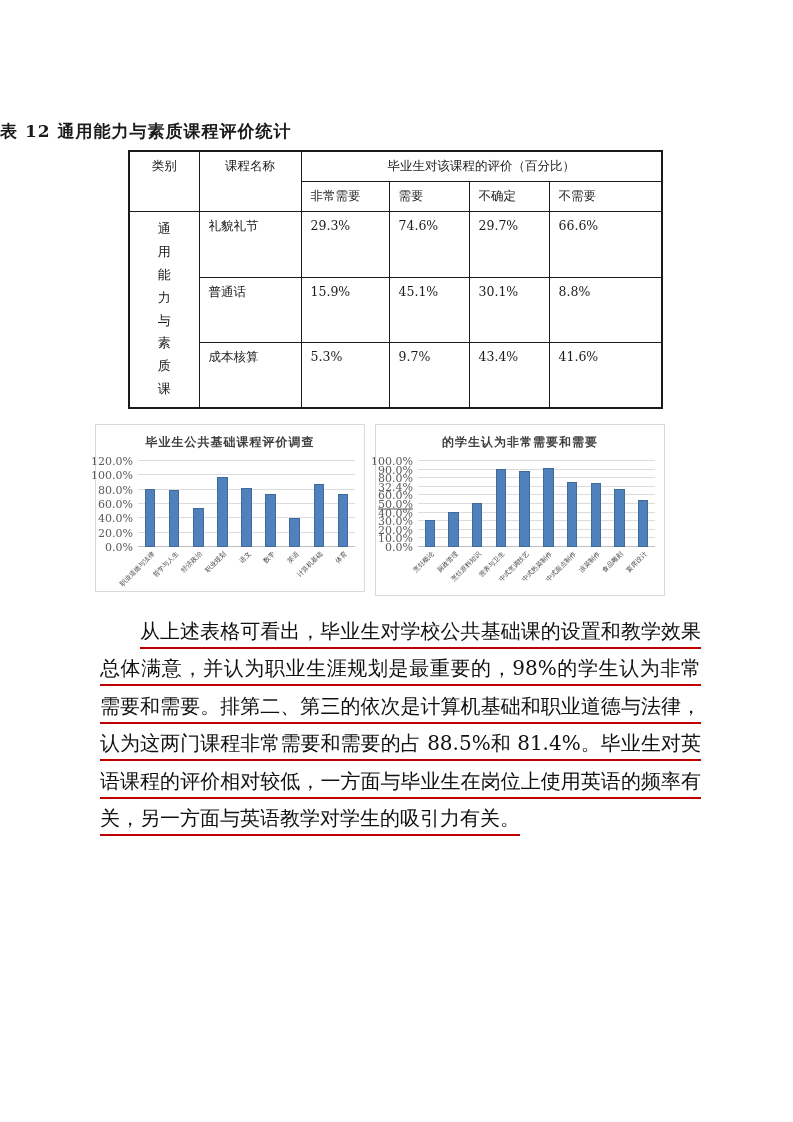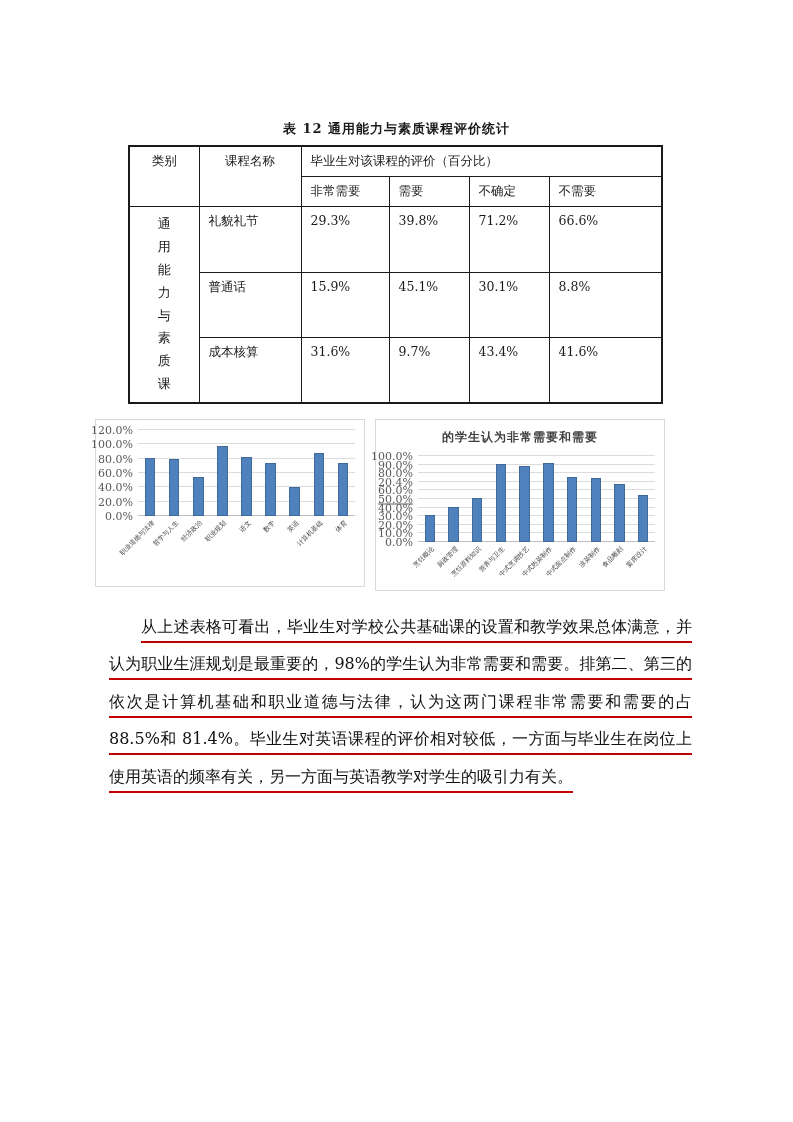--- a/index.html
+++ b/index.html
@@ -1,28 +1,28 @@
 <!DOCTYPE html>
 <html><head>
 <meta charset="utf-8">
 <style>
   html,body{margin:0;padding:0;background:#ffffff;}
   .page{position:relative;width:793px;height:1122px;margin:0 auto;background:#fff;overflow:hidden;
         font-family:"DejaVu Serif","Liberation Serif",serif;color:#1a1a1a;}
 
   
-  .table-title{padding-top:120px;text-align:center;font-size:13px;font-weight:bold;letter-spacing:1px;}
+  .table-title{padding-top:120px;font-size:17px;font-weight:bold;letter-spacing:1px;}
 
   
   table.stat{border-collapse:collapse;margin:7px 0 0 128px;table-layout:fixed;
              border:2px solid #1a1a1a;}
   table.stat td{border:1px solid #1a1a1a;font-size:12.5px;padding:6px 9px;vertical-align:top;
                 font-family:"DejaVu Serif","Liberation Serif",serif;}
   td.hcell{text-align:center;vertical-align:top;padding-top:8px;}
-  td.evalhead{}
+  td.evalhead{text-align:center;}
   td.catcell{text-align:center;vertical-align:middle;}
   .vertical-label{display:inline-block;width:1.1em;word-break:break-all;line-height:1.76;font-size:13px;text-align:center;}
   .col-cat{width:70px}.col-course{width:102px}.col-v1{width:88px}.col-v2{width:80px}.col-v3{width:80px}.col-v4{width:113px}
   .row-h1{height:30px}.row-h2{height:26px}.row-d{height:61px}
 
   
   .charts-row{display:flex;gap:10px;margin:15px 0 0 95px;}
   .chart-box{background:#fff;border:1px solid #d9d9d9;box-sizing:border-box;}
   .chart-left{width:270px;height:168px;}
   .chart-right{width:290px;height:172px;}
@@ -35,21 +35,21 @@
   .bc-grid{position:absolute;left:0;right:0;height:0;border-top:1px solid #dcdcdc;}
   .bc-grid.bc-axis{border-top-color:#c0c0c0;}
   .bc-bar{position:absolute;bottom:0;background:#4f81bd;border:1px solid #41699a;box-sizing:border-box;}
   .bc-xlabels{position:relative;height:50px;}
   .bc-xl{position:absolute;top:3px;width:0;}
   .bc-xl span{position:absolute;right:0;top:0;white-space:nowrap;font-size:6.5px;color:#404040;
               transform:rotate(-45deg);transform-origin:100% 0;}
 
   
   .body-text{margin:17px 88px 0 96px;}
-  p.para{margin:13px;font-size:16px;line-height:37.4px;text-align:justify;text-indent:2em;color:#111;
+  p.para{margin:4px;font-size:20px;line-height:37.4px;text-align:justify;text-indent:2em;color:#111;
          text-decoration:underline;
          text-decoration-line:underline;text-decoration-color:#c00000;
          text-decoration-thickness:2px;text-underline-offset:9px;}
 
   
   .page-number{position:absolute;top:1028px;left:0;width:100%;text-align:center;font-size:13px;color:#111;}
 </style>
 </head>
 <body>
 
@@ -77,43 +77,44 @@
         <td>需要</td>
         <td>不确定</td>
         <td>不需要</td>
       </tr>
       <tr class="row-d">
         <td class="catcell" rowspan="3">
           <span class="vertical-label">通用能力与素质课</span>
         </td>
         <td>礼貌礼节</td>
         <td>29.3%</td>
-        <td>39.8%</td>
-        <td>71.2%</td>
+        <td>74.6%</td>
+        <td>29.7%</td>
         <td>66.6%</td>
       </tr>
       <tr class="row-d">
         <td>普通话</td>
         <td>15.9%</td>
         <td>45.1%</td>
         <td>30.1%</td>
         <td>8.8%</td>
       </tr>
       <tr class="row-d">
         <td>成本核算</td>
-        <td>31.6%</td>
+        <td>5.3%</td>
         <td>9.7%</td>
         <td>43.4%</td>
         <td>41.6%</td>
       </tr>
     </tbody>
   </table>
 
   <div class="charts-row">
     <div class="chart-box chart-left">
+      <div class="bc-title">毕业生公共基础课程评价调查</div>
       <div class="bc-body">
         <div class="bc-ylabels">
             <div class="bc-ytick" style="bottom: 0%;">0.0%</div>
             <div class="bc-ytick" style="bottom: 16.6667%;">20.0%</div>
             <div class="bc-ytick" style="bottom: 33.3333%;">40.0%</div>
             <div class="bc-ytick" style="bottom: 50%;">60.0%</div>
             <div class="bc-ytick" style="bottom: 66.6667%;">80.0%</div>
             <div class="bc-ytick" style="bottom: 83.3333%;">100.0%</div>
             <div class="bc-ytick" style="bottom: 100%;">120.0%</div>
           </div>
@@ -172,21 +173,21 @@
       <div class="bc-title">的学生认为非常需要和需要</div>
       <div class="bc-body">
         <div class="bc-ylabels">
             <div class="bc-ytick" style="bottom: 0%;">0.0%</div>
             <div class="bc-ytick" style="bottom: 10%;">10.0%</div>
             <div class="bc-ytick" style="bottom: 20%;">20.0%</div>
             <div class="bc-ytick" style="bottom: 30%;">30.0%</div>
             <div class="bc-ytick" style="bottom: 40%;">40.0%</div>
             <div class="bc-ytick" style="bottom: 50%; text-decoration: underline;">50.0%</div>
             <div class="bc-ytick" style="bottom: 60%;">60.0%</div>
-            <div class="bc-ytick" style="bottom: 70%;">20.4%</div>
+            <div class="bc-ytick" style="bottom: 70%;">32.4%</div>
             <div class="bc-ytick" style="bottom: 80%;">80.0%</div>
             <div class="bc-ytick" style="bottom: 90%;">90.0%</div>
             <div class="bc-ytick" style="bottom: 100%;">100.0%</div>
           </div>
         <div class="bc-main">
           <div class="bc-plot">
               <div class="bc-grid bc-axis" style="bottom: 0%;"></div>
               <div class="bc-grid" style="bottom: 10%;"></div>
               <div class="bc-grid" style="bottom: 20%;"></div>
               <div class="bc-grid" style="bottom: 30%;"></div>

